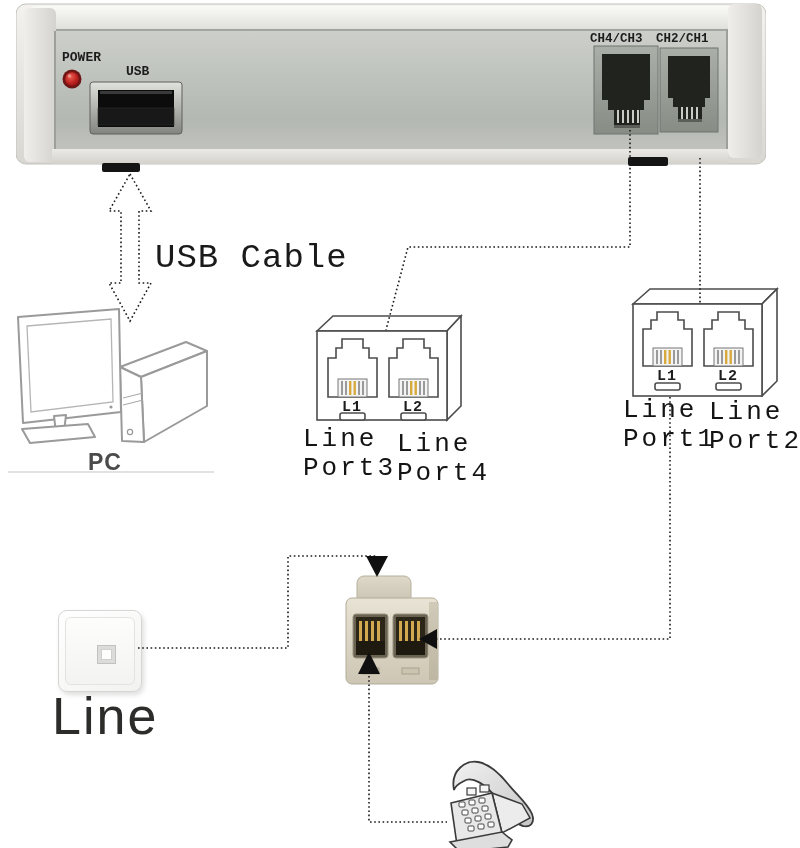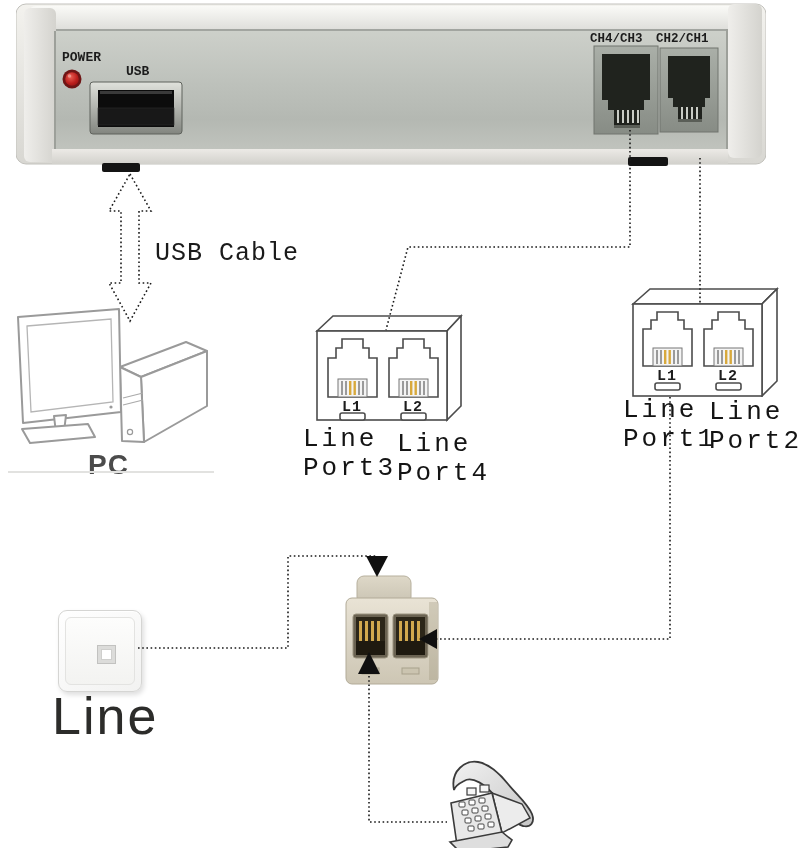--- a/index.html
+++ b/index.html
@@ -7,23 +7,23 @@
     position:relative;width:800px;height:848px;background:#ffffff;overflow:hidden;
     font-family:"Liberation Sans",sans-serif;
   }
   .abs{position:absolute;}
   .cap{
     font-family:"Liberation Mono","DejaVu Sans Mono",monospace;
     font-size:26px;line-height:29px;letter-spacing:3px;color:#141414;white-space:nowrap;
   }
   #usb-cable-label{
     font-family:"Liberation Mono","DejaVu Sans Mono",monospace;
-    font-size:25px;letter-spacing:1px;color:#1a1a1a;white-space:nowrap;
-  }
-  #pc-label{font-size:28px;font-weight:bold;color:#4b4b4b;letter-spacing:1px;}
+    font-size:34px;letter-spacing:1px;color:#1a1a1a;white-space:nowrap;
+  }
+  #pc-label{font-size:23px;font-weight:bold;color:#4b4b4b;letter-spacing:1px;}
   #pc-underline{width:206px;height:2px;background:#e2e2e0;}
   #line-label{font-size:52px;color:#2c2c2a;letter-spacing:2px;}
   
   #wall-socket{
     width:82px;height:80px;background:linear-gradient(145deg,#ffffff,#f2f2f1);
     border:1px solid #d5d5d3;border-radius:9px;
     box-shadow:2px 3px 5px rgba(0,0,0,0.13), inset 0 1px 0 #ffffff;
   }
   #wall-socket-inner{
     position:absolute;left:6px;top:6px;right:6px;bottom:6px;

